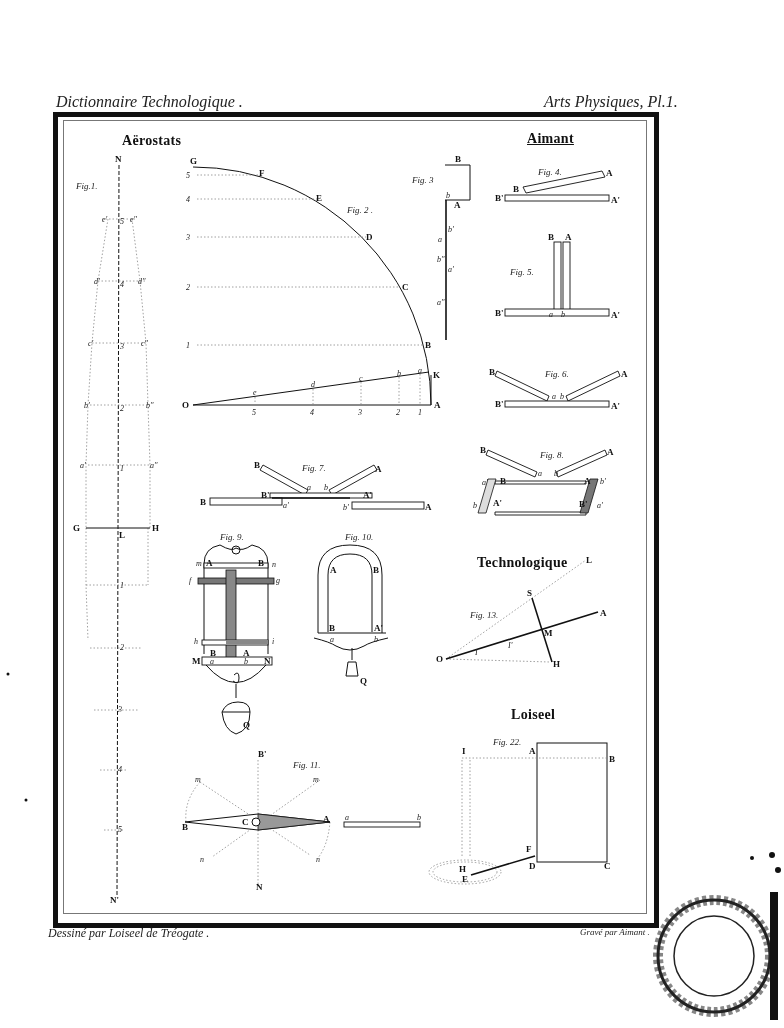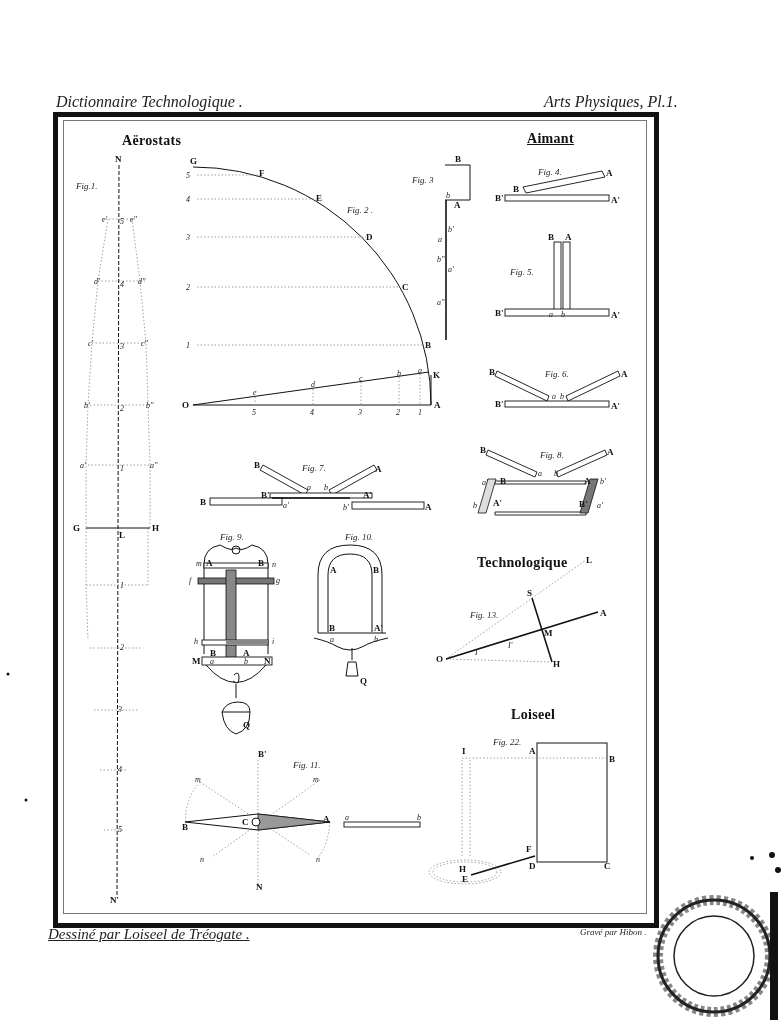--- a/index.html
+++ b/index.html
@@ -339,14 +339,14 @@
   <circle cx="26" cy="800" r="1.5" fill="#111"></circle>
 </svg>
 
 <svg class="abs stamp" viewBox="0 0 128 128">
   <circle cx="64" cy="64" r="56" fill="none" stroke="#222" stroke-width="3"></circle>
   <circle cx="64" cy="64" r="40" fill="none" stroke="#222" stroke-width="1.5"></circle>
   <circle cx="64" cy="64" r="56" fill="none" stroke="#222" stroke-width="10" stroke-dasharray="4 3" opacity="0.55"></circle>
   <rect x="120" y="0" width="8" height="128" fill="#111"></rect>
 </svg>
 
-<div class="abs hdr" style="left:48px;top:926px;font-size:15px;text-decoration:underline;">Dessiné par Loiseel de Tréogate .</div>
-<div class="abs hdr" style="left:580px;top:927px;font-size:9px;">Gravé par Hibon .</div>
+<div class="abs hdr" style="left:48px;top:926px;font-size:12px;">Dessiné par Loiseel de Tréogate .</div>
+<div class="abs hdr" style="left:580px;top:927px;font-size:9px;">Gravé par Aimant .</div>
 
 </body></html>

